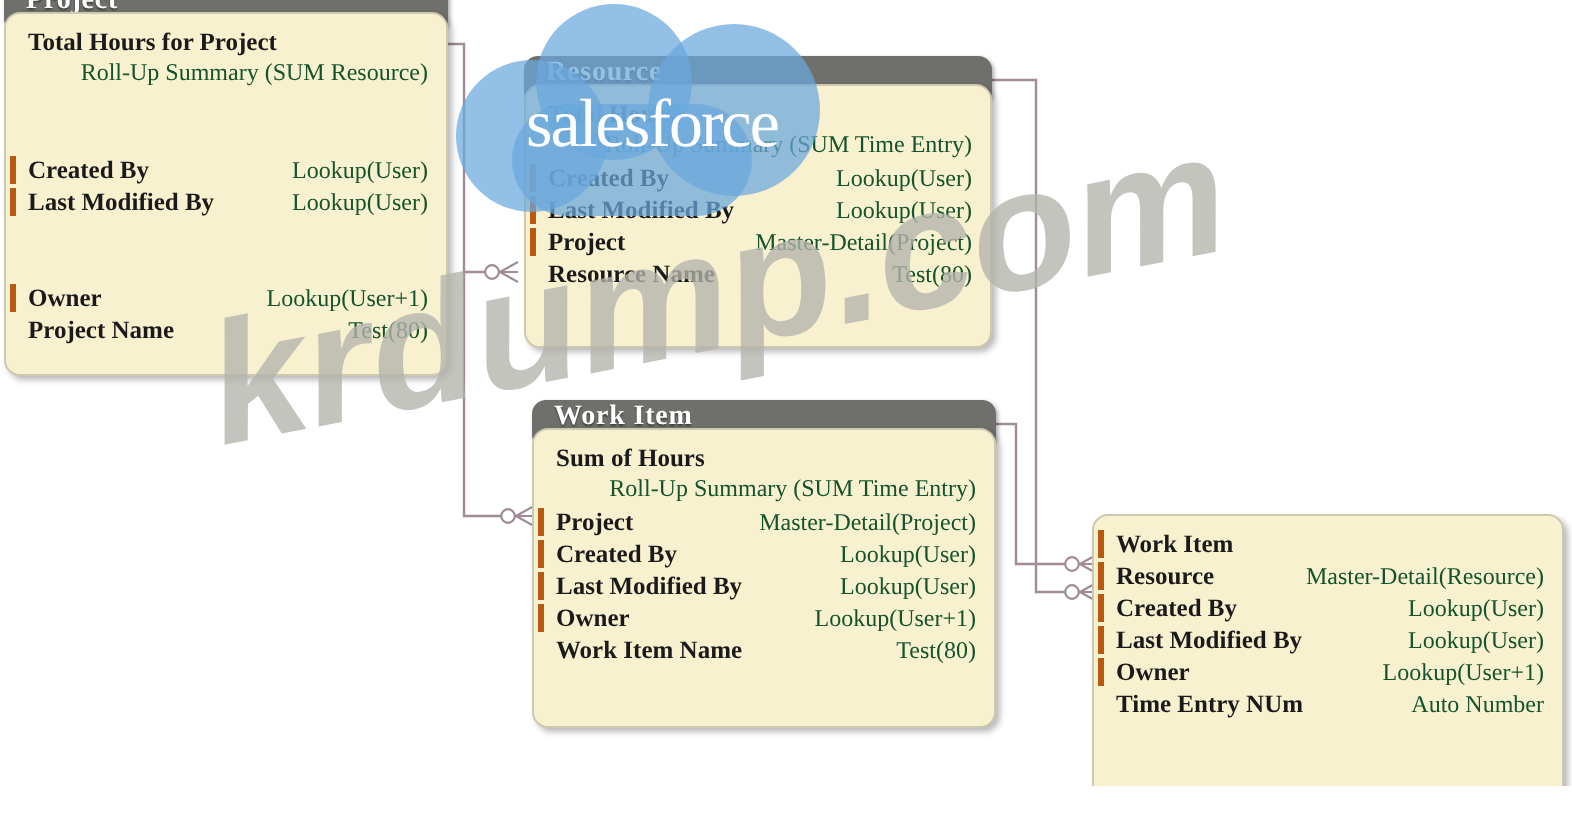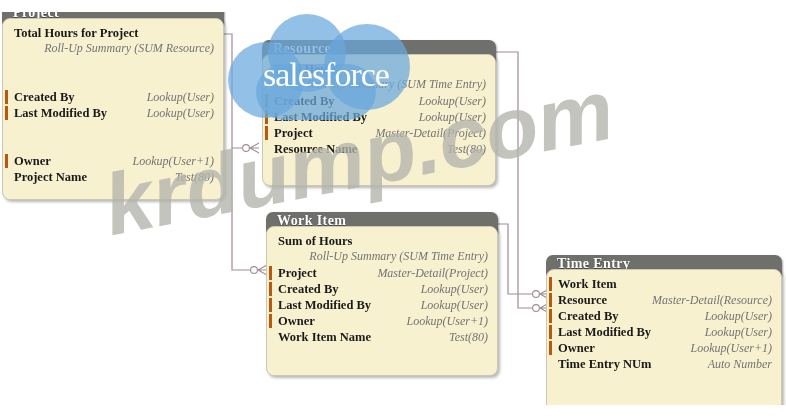--- a/index.html
+++ b/index.html
@@ -1,20 +1,20 @@
 <!DOCTYPE html>
 <html><head>
 <meta charset="utf-8">
 <style>
   html,body{margin:0;padding:0;background:#ffffff;}
   body{
     width:786px;height:416px;overflow:hidden;position:relative;
     font-family:"Liberation Serif", serif;
   }
-  #stage{position:absolute;left:0;top:12px;width:786px;height:393px;overflow:hidden;}
+  #stage{position:absolute;left:0;top:0;width:786px;height:393px;overflow:hidden;}
 
   
   #wires{position:absolute;left:0;top:0;width:786px;height:416px;}
 
   
   .entity{position:absolute;}
   .entity .hdr{
     position:absolute;left:0;top:0;right:0;height:22px;
     background:#6f6f6c;border-radius:7px 7px 4px 4px;
     box-shadow:1px 1px 2px rgba(0,0,0,.35);
@@ -33,21 +33,21 @@
     box-shadow:2px 2px 3px rgba(0,0,0,.28);
   }
   .rows{position:absolute;left:0;right:0;top:6px;}
   .row{position:relative;height:16px;line-height:16px;}
   .row .nm{
     position:absolute;left:11px;top:0;
     font-size:12.5px;font-weight:bold;color:#1a1a1a;white-space:nowrap;
   }
   .row .tp{
     position:absolute;right:9px;top:0;
-    font-size:12px;font-style:italic;color:#737373;white-space:nowrap;
+    font-size:12px;color:#14532d;white-space:nowrap;
   }
   
   .row.tall{height:32px;}
   .row.tall .tp{top:15px;}
   .row .bar{
     position:absolute;left:2px;top:1px;width:3px;height:14px;
     background:#b9590f;
   }
 
   
@@ -199,23 +199,20 @@
         </div>
         <div class="row">
           <span class="nm">Work Item Name</span>
           <span class="tp">Test(80)</span>
         </div>
       </div>
     </div>
   </div>
 
   <div class="entity" id="e-timeentry" style="left:546px;top:243px;width:236px;height:162px;">
-    <div class="hdr">
-      <span class="ttl">Time Entry</span>
-    </div>
     <div class="body">
       <div class="rows">
         <div class="row">
           <span class="bar"></span>
           <span class="nm">Work Item</span>
         </div>
         <div class="row">
           <span class="bar"></span>
           <span class="nm">Resource</span>
           <span class="tp">Master-Detail(Resource)</span>

